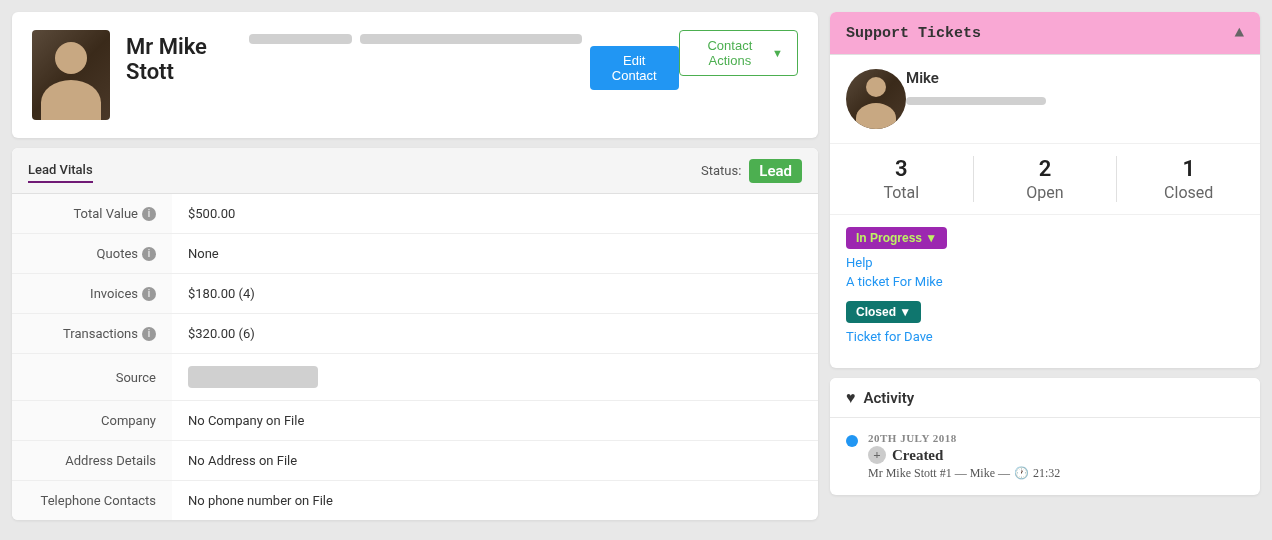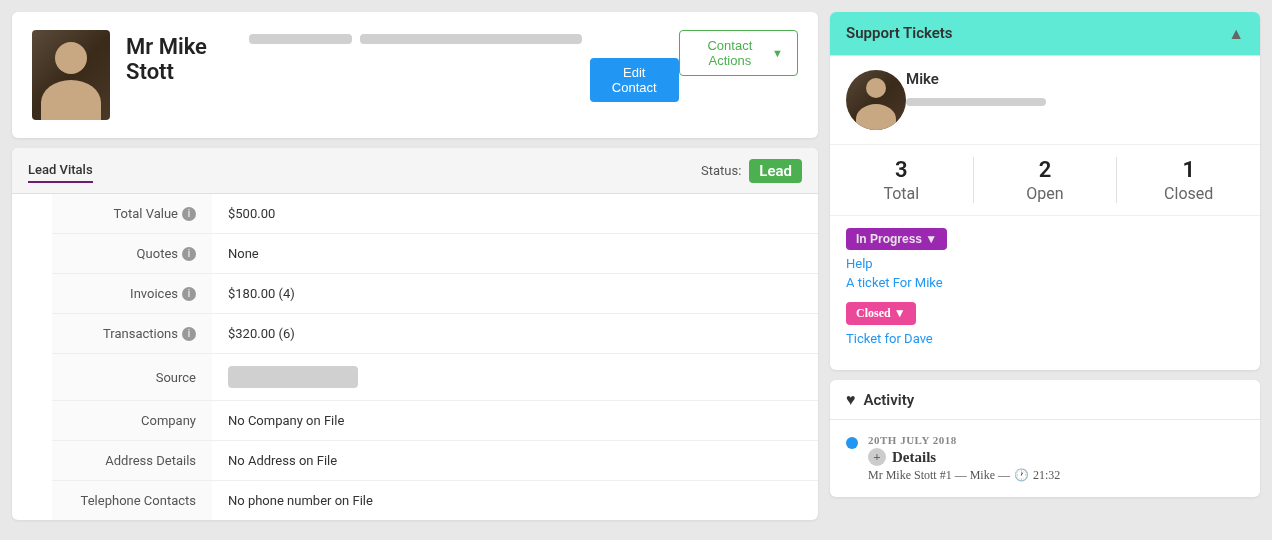--- a/index.html
+++ b/index.html
@@ -95,21 +95,21 @@
     .skeleton-long { width: 260px; }
     .edit-contact-btn {
       background: #2196F3;
       color: #fff;
       border: none;
       padding: 7px 14px;
       border-radius: 4px;
       cursor: pointer;
       font-size: 13px;
       font-weight: 500;
-      margin-top: 24px;
+      margin-top: 12px;
     }
     .contact-actions-btn {
       background: #fff;
       color: #4caf50;
       border: 1px solid #4caf50;
       padding: 7px 14px;
       border-radius: 4px;
       cursor: pointer;
       font-size: 13px;
       display: flex;
@@ -158,21 +158,20 @@
       border-radius: 4px;
       font-size: 15px;
       font-weight: 600;
     }
     .vitals-table {
       width: 100%;
     }
     .vitals-row {
       display: flex;
       border-bottom: 1px solid #eeeeee;
-      margin-left: 40px;
     }
     .vitals-row:last-child {
       border-bottom: none;
     }
     .vitals-label {
       width: 160px;
       padding: 12px 16px;
       text-align: right;
       color: #555;
       font-size: 13px;
@@ -204,25 +203,26 @@
       align-items: center;
     }
     .source-skeleton {
       width: 130px;
       height: 22px;
       background: #d0d0d0;
       border-radius: 4px;
     }
     .support-header {
       padding: 12px 16px;
-      background: #5eead4;
+      background: #f9a8d4;
       border-bottom: 1px solid #e0e0e0;
       display: flex;
-      align-items: flex-start;
+      align-items: flex-end;
       justify-content: space-between;
+      font-family: Liberation Mono, monospace;
     }
     .support-title {
       font-size: 15px;
       font-weight: 600;
       color: #333;
     }
     .chevron-up {
       font-size: 16px;
       color: #666;
     }
@@ -324,26 +324,25 @@
       font-size: 12px;
       font-weight: 600;
       cursor: pointer;
       display: inline-flex;
       align-items: center;
       gap: 4px;
       margin-bottom: 4px;
     }
     .in-progress-btn {
       background: #9c27b0;
-      color: #e5e5e5;
+      color: #bef264;
     }
     .closed-btn {
-      background: #ec4899;
+      background: #0f766e;
       color: #fff;
-      font-family: Liberation Serif, serif;
     }
     .ticket-link {
       display: block;
       color: #2196F3;
       font-size: 13px;
       text-decoration: none;
       padding: 2px 0;
     }
     .activity-icon {
       color: #333;
@@ -549,21 +548,21 @@
         <span class="activity-icon">♥</span>
         <span class="activity-header-title">Activity</span>
       </div>
       <div class="activity-content">
         <div class="activity-entry">
           <div class="activity-dot"></div>
           <div class="activity-body">
             <div class="activity-date">20TH JULY 2018</div>
             <div class="activity-action">
               <span class="activity-plus-icon">+</span>
-              <span>Details</span>
+              <span>Created</span>
             </div>
             <div class="activity-desc">
               <span>Mr Mike Stott #1 — Mike —</span>
               <span class="clock-icon">🕐</span>
               <span>21:32</span>
             </div>
           </div>
         </div>
       </div>
     </div>

